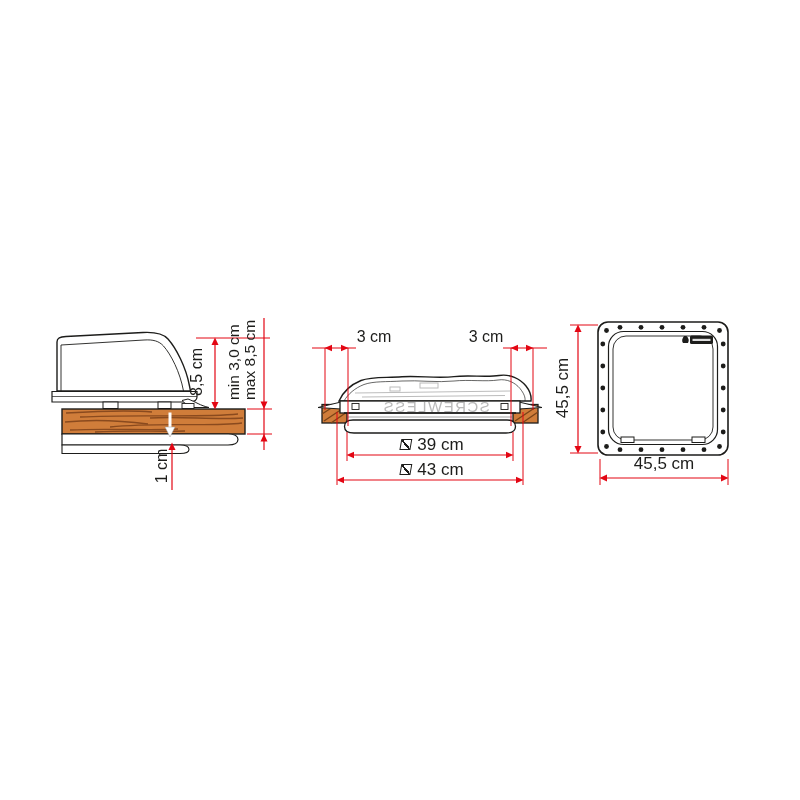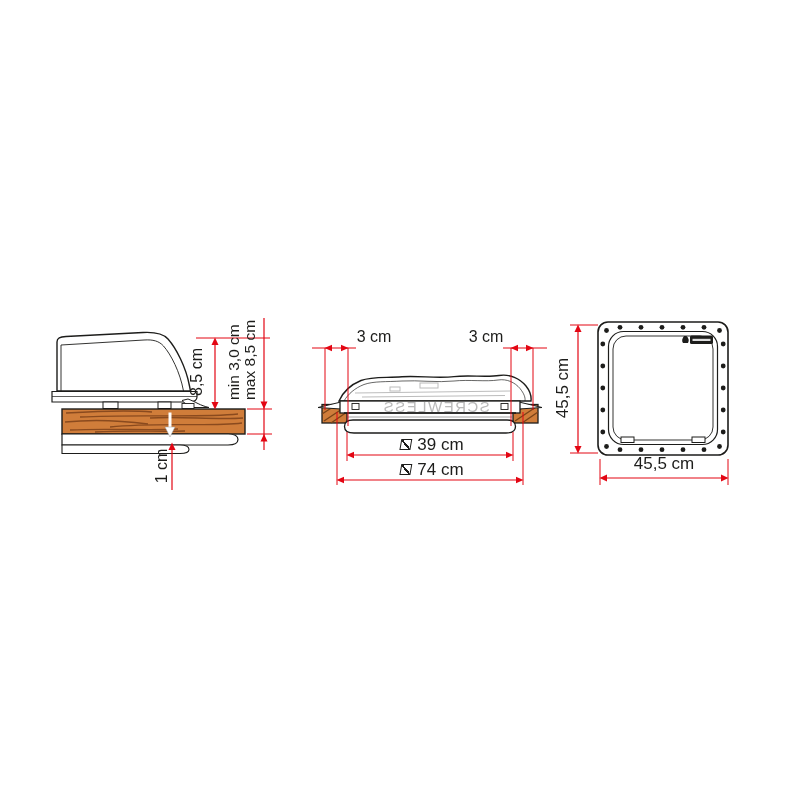--- a/index.html
+++ b/index.html
@@ -214,20 +214,20 @@
 
 <div class="label" style="left:486px;top:337px;">3 cm</div>
 
 <div class="label lg dimflex" style="left:432px;top:445px;">
   <span class="sqsym"></span>
   <span>39 cm</span>
 </div>
 
 <div class="label lg dimflex" style="left:432px;top:470px;">
   <span class="sqsym"></span>
-  <span>74 cm</span>
+  <span>43 cm</span>
 </div>
 
 <div class="label lg rot" style="left:563px;top:388px;">45,5 cm</div>
 
 <div class="label lg" style="left:664px;top:464px;">45,5 cm</div>
 
 </div>
 
 </body></html>

